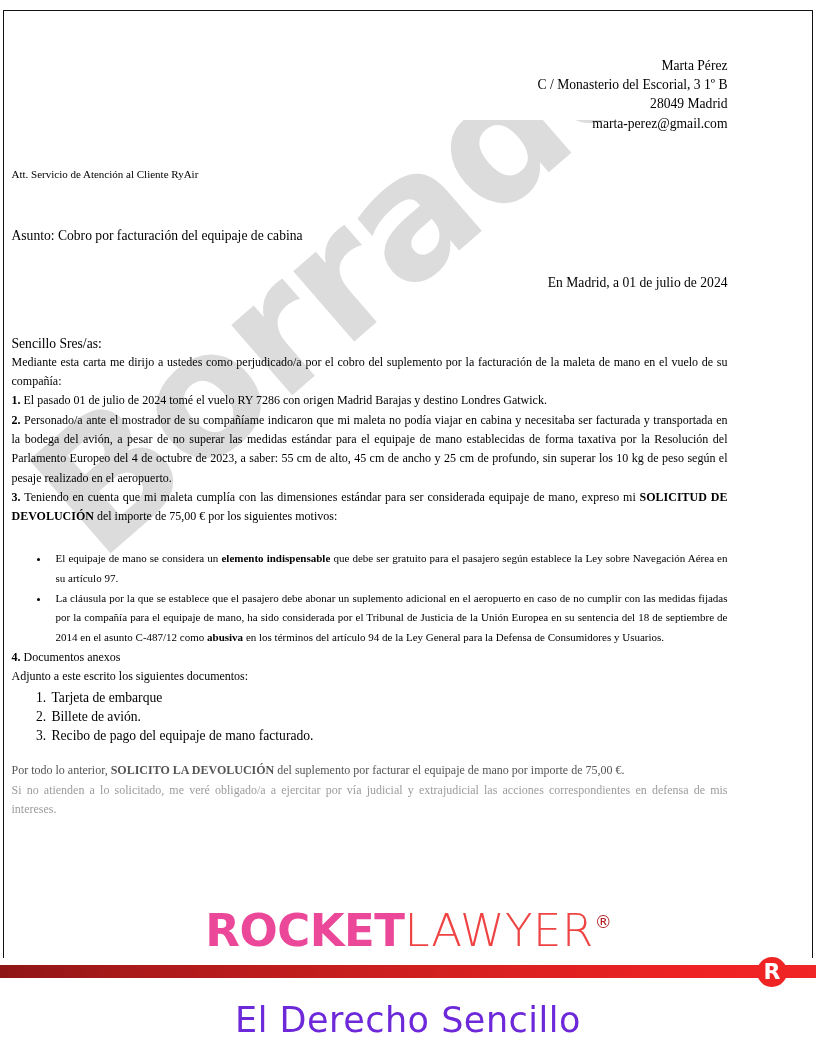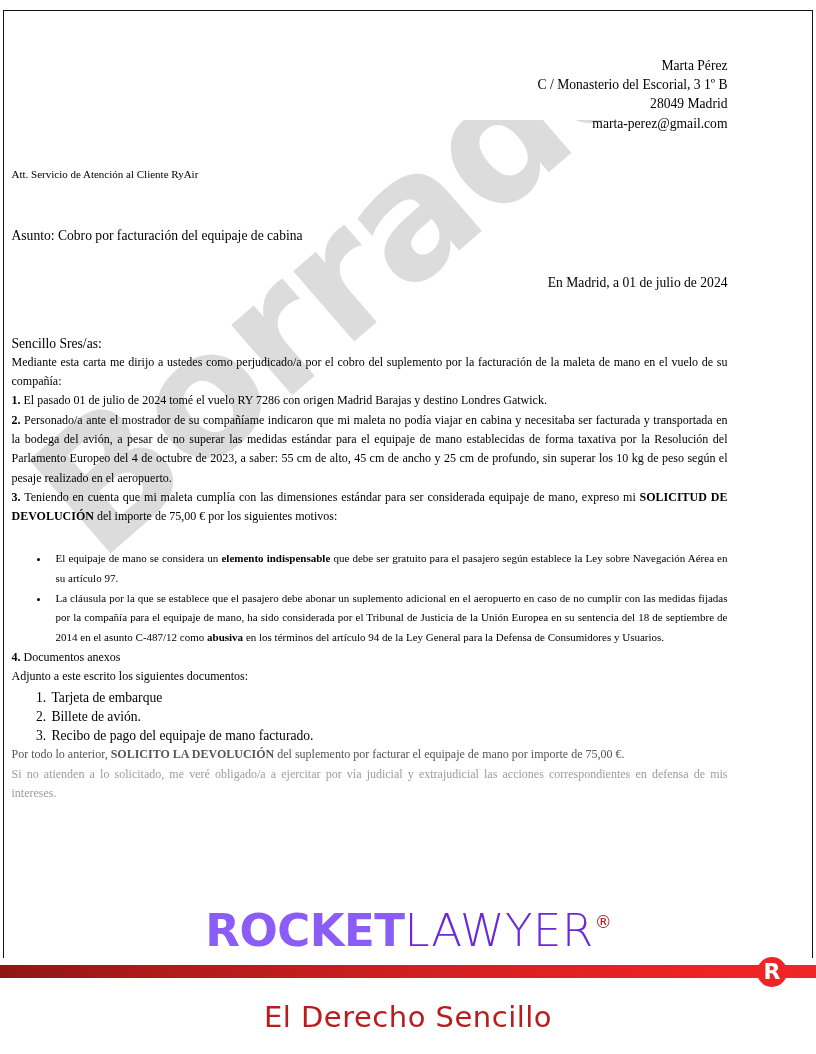--- a/index.html
+++ b/index.html
@@ -126,21 +126,21 @@
     font-size: 11px;
     line-height: 19.3px;
   }
   ul.reasons li {
     margin-bottom: 1px;
     text-align: justify;
     padding-left: 6px;
   }
 
   ol.annex {
-    margin: 1px 0 0 0;
+    margin: 1px 0 16px 0;
     padding-left: 38px;
     font-size: 13.6px;
     line-height: 19.3px;
     list-style-position: outside;
   }
   ol.annex li { padding-left: 2px; }
 
   b, strong { font-weight: bold; }
 
   
@@ -174,27 +174,27 @@
   #logo-row {
     text-align: center;
     line-height: 1;
     white-space: nowrap;
     font-family: "DejaVu Sans", sans-serif;
   }
   #logo-rocket {
     font-size: 45px;
     font-weight: bold;
     letter-spacing: -0.5px;
-    color: #8b5cf6;
+    color: #ec4899;
   }
   #logo-lawyer {
     font-size: 45px;
     font-weight: 300;
     letter-spacing: 0.5px;
-    color: #6d28d9;
+    color: #ef4444;
   }
   #logo-reg {
     font-size: 17px;
     color: #b02025;
     vertical-align: super;
     position: relative;
     top: -12px;
     left: 1px;
   }
 
@@ -222,23 +222,23 @@
     text-align: center;
   }
 
   #tagline {
     position: absolute;
     left: 0;
     top: 92px;
     width: 816px;
     text-align: center;
     font-family: "DejaVu Sans", sans-serif;
-    font-size: 29px;
+    font-size: 35px;
     font-weight: 400;
-    color: #b91c1c;
+    color: #6d28d9;
     letter-spacing: 0.5px;
   }
 </style>
 </head>
 <body>
 
 <div id="page">
 
   <div id="sheet-border"></div>
 

